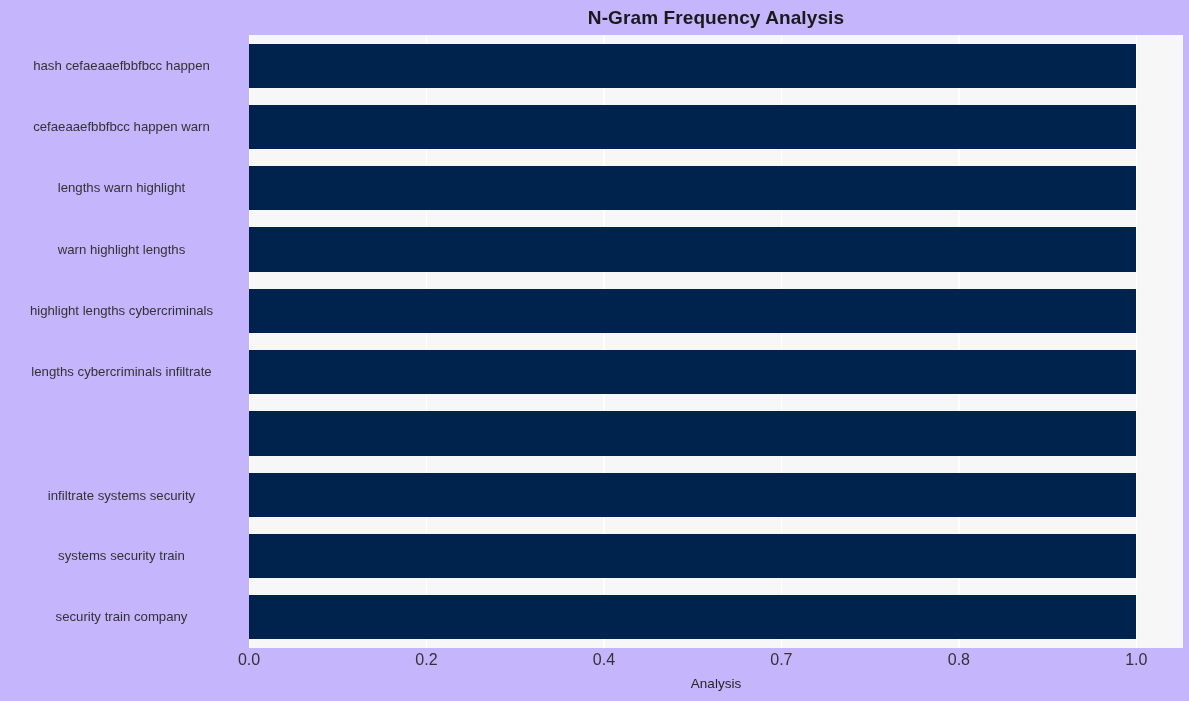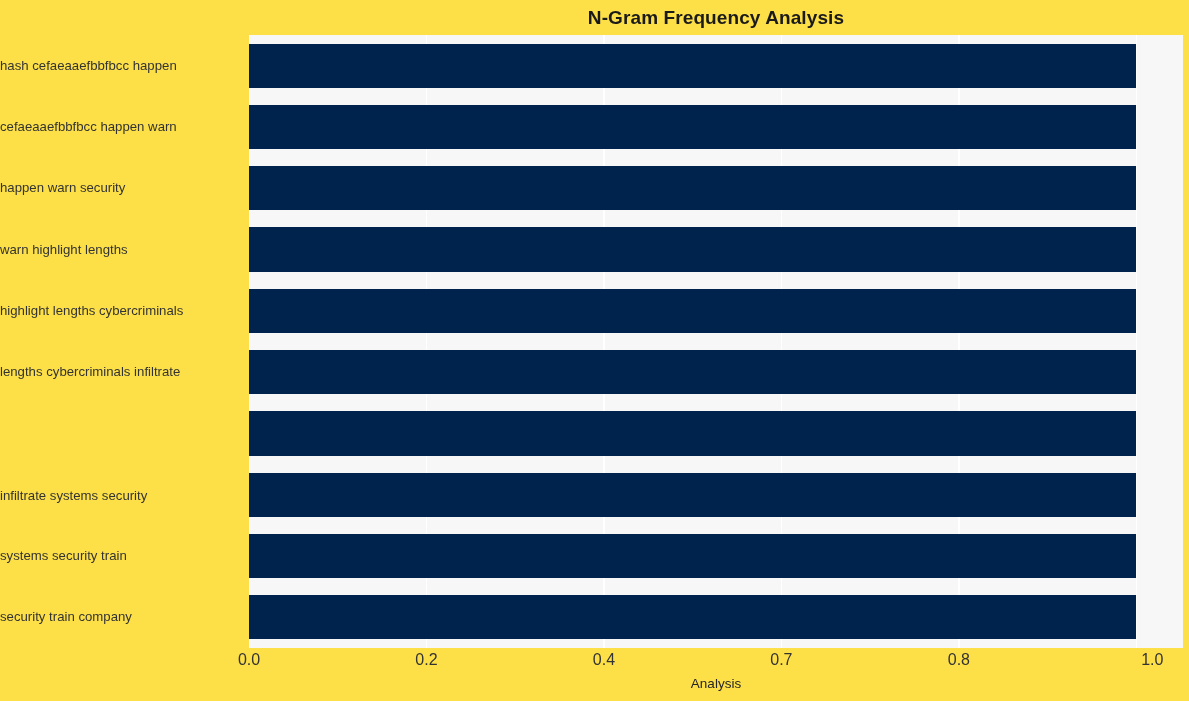--- a/index.html
+++ b/index.html
@@ -14,21 +14,21 @@
     color: #262626;
     overflow: hidden;
     position: relative;
   }
 
   #figure {
     position: absolute;
     left: 0; top: 0;
     width: 1189px;
     height: 701px;
-    background: #fde047;
+    background: #c4b5fd;
   }
 
   
   #chart-title {
     position: absolute;
     left: 249px;
     top: 6px;
     width: 934px;
     text-align: center;
     font-size: 19px;
@@ -69,21 +69,21 @@
     position: absolute;
     left: 0;
     top: 35px;
     width: 243px;
     height: 613px;
   }
   .y-tick-label {
     position: absolute;
     right: 0;
     width: 243px;
-    text-align: left;
+    text-align: center;
     font-size: 13.2px;
     color: #333333;
     line-height: 16px;
     white-space: nowrap;
   }
 
   
   #x-tick-labels {
     position: absolute;
     left: 0;
@@ -140,33 +140,33 @@
         <div class="bar" title="cybercriminals infiltrate systems: 1" style="width: 887.327px; height: 44.136px; top: 376.382px; background: rgb(0, 35, 77);"></div>
         <div class="bar" title="infiltrate systems security: 1" style="width: 887.327px; height: 44.136px; top: 437.682px; background: rgb(0, 35, 77);"></div>
         <div class="bar" title="systems security train: 1" style="width: 887.327px; height: 44.136px; top: 498.982px; background: rgb(0, 35, 77);"></div>
         <div class="bar" title="security train company: 1" style="width: 887.327px; height: 44.136px; top: 560.282px; background: rgb(0, 35, 77);"></div>
       </div>
   </div>
 
   <div id="y-tick-labels">
       <div class="y-tick-label" style="top: 22.65px;">hash cefaeaaefbbfbcc happen</div>
       <div class="y-tick-label" style="top: 83.95px;">cefaeaaefbbfbcc happen warn</div>
-      <div class="y-tick-label" style="top: 145.25px;">happen warn security</div>
+      <div class="y-tick-label" style="top: 145.25px;">lengths warn highlight</div>
       <div class="y-tick-label" style="top: 206.55px; padding-left: 24px;">warn highlight lengths</div>
       <div class="y-tick-label" style="top: 267.85px;">highlight lengths cybercriminals</div>
       <div class="y-tick-label" style="top: 329.15px;">lengths cybercriminals infiltrate</div>
       <div class="y-tick-label" style="top: 453px;">infiltrate systems security</div>
       <div class="y-tick-label" style="top: 513.05px; padding-left: 33px;">systems security train</div>
       <div class="y-tick-label" style="top: 574.35px;">security train company</div>
     </div>
 
   <div id="x-tick-labels">
       <div class="x-tick-label" style="left: 249px;">0.0</div>
       <div class="x-tick-label" style="left: 426.465px;">0.2</div>
       <div class="x-tick-label" style="left: 603.931px;">0.4</div>
       <div class="x-tick-label" style="left: 781.396px;">0.7</div>
       <div class="x-tick-label" style="left: 958.861px;">0.8</div>
-      <div class="x-tick-label" style="left: 1136.33px; margin-left: 16px;">1.0</div>
+      <div class="x-tick-label" style="left: 1136.33px;">1.0</div>
     </div>
 
   <div id="x-axis-title">Analysis</div>
 
 </div>
 
 </body></html>

